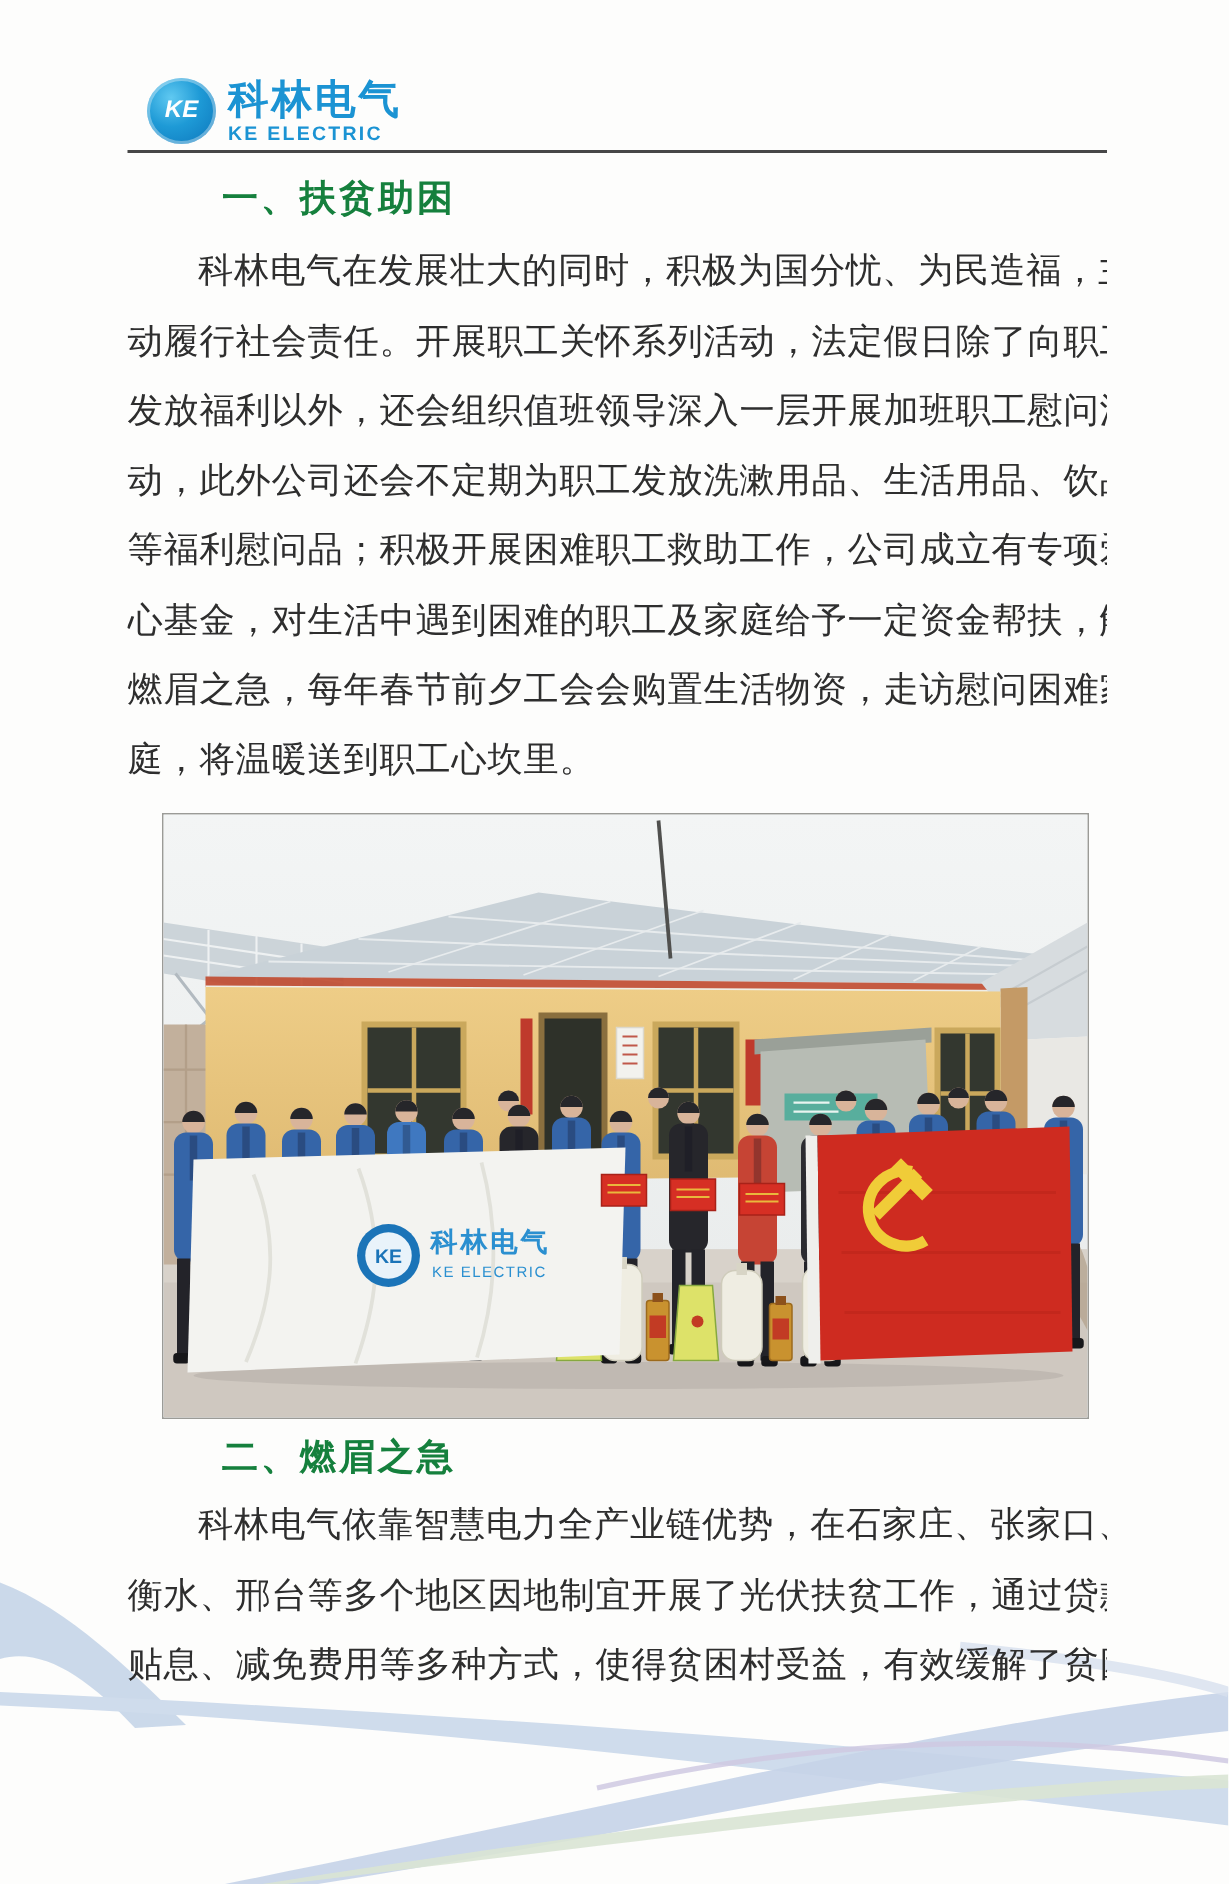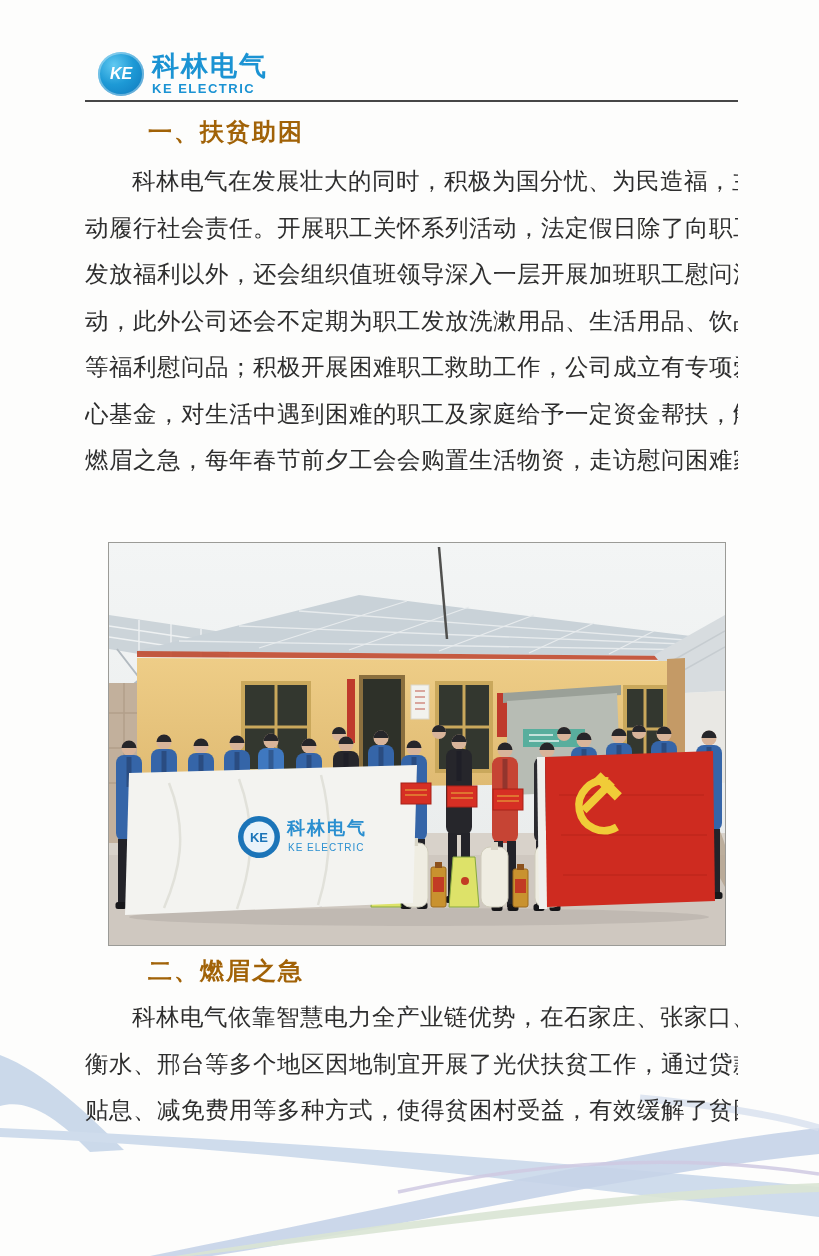--- a/index.html
+++ b/index.html
@@ -28,21 +28,21 @@
   .wordmark .en{
     font-family:"Liberation Sans","DejaVu Sans",sans-serif;font-weight:bold;
     font-size:13px;line-height:16px;color:#1b93d3;letter-spacing:1.5px;margin-top:1px;
   }
   .rule{position:absolute;left:85px;top:100px;width:653px;height:2px;background:#474747;z-index:2;}
 
   
   .sec-heading{
     position:absolute;left:148px;z-index:2;
     font-family:"Liberation Sans","DejaVu Sans",sans-serif;
-    font-weight:bold;font-size:24px;color:#a16207;letter-spacing:2px;white-space:nowrap;
+    font-weight:bold;font-size:24px;color:#15803d;letter-spacing:2px;white-space:nowrap;
   }
   .para{position:absolute;left:85px;width:653px;z-index:2;
     font-size:23.5px;color:#2e2e2e;letter-spacing:.5px;}
   .para .line{height:46.5px;line-height:46.5px;text-align:justify;text-align-last:justify;white-space:nowrap;overflow:hidden;}
   .para .line.first{text-indent:2em;}
   .para .line.last{text-align-last:left;}
 
   
   .photo{
     position:absolute;left:108px;top:542px;width:618px;height:404px;z-index:2;
@@ -79,20 +79,21 @@
 <div class="sec-heading" style="top:116px;">一、扶贫助困</div>
 
 <div class="para" style="top:158px;">
   <div class="line first">科林电气在发展壮大的同时，积极为国分忧、为民造福，主</div>
   <div class="line">动履行社会责任。开展职工关怀系列活动，法定假日除了向职工</div>
   <div class="line">发放福利以外，还会组织值班领导深入一层开展加班职工慰问活</div>
   <div class="line">动，此外公司还会不定期为职工发放洗漱用品、生活用品、饮品</div>
   <div class="line">等福利慰问品；积极开展困难职工救助工作，公司成立有专项爱</div>
   <div class="line">心基金，对生活中遇到困难的职工及家庭给予一定资金帮扶，解</div>
   <div class="line">燃眉之急，每年春节前夕工会会购置生活物资，走访慰问困难家</div>
+  <div class="line last">庭，将温暖送到职工心坎里。</div>
 </div>
 
 <div class="photo">
 <svg viewBox="0 0 616 402" width="616" height="402">
   <defs>
     <linearGradient id="sky" x1="0" y1="0" x2="0" y2="1">
       <stop offset="0" stop-color="#f3f5f5"></stop>
           <stop offset="1" stop-color="#e7eaea"></stop>
     </linearGradient>
     <linearGradient id="wall" x1="0" y1="0" x2="0" y2="1">

